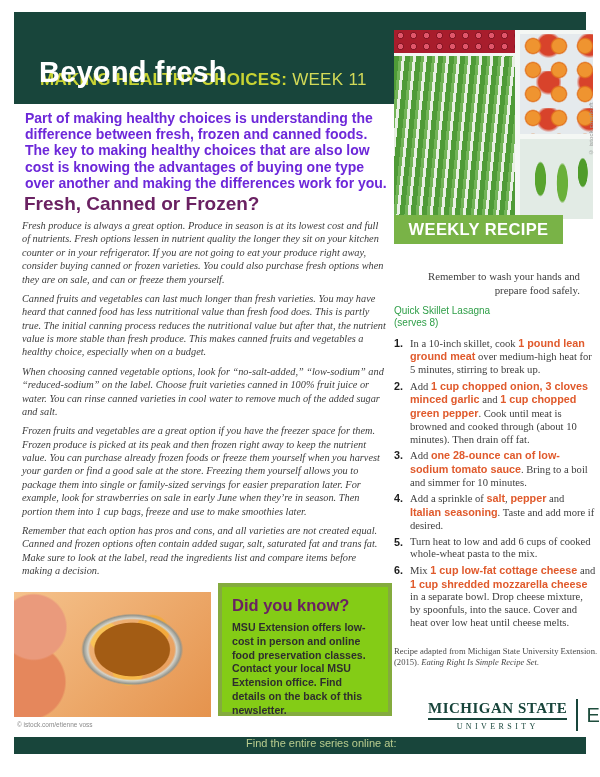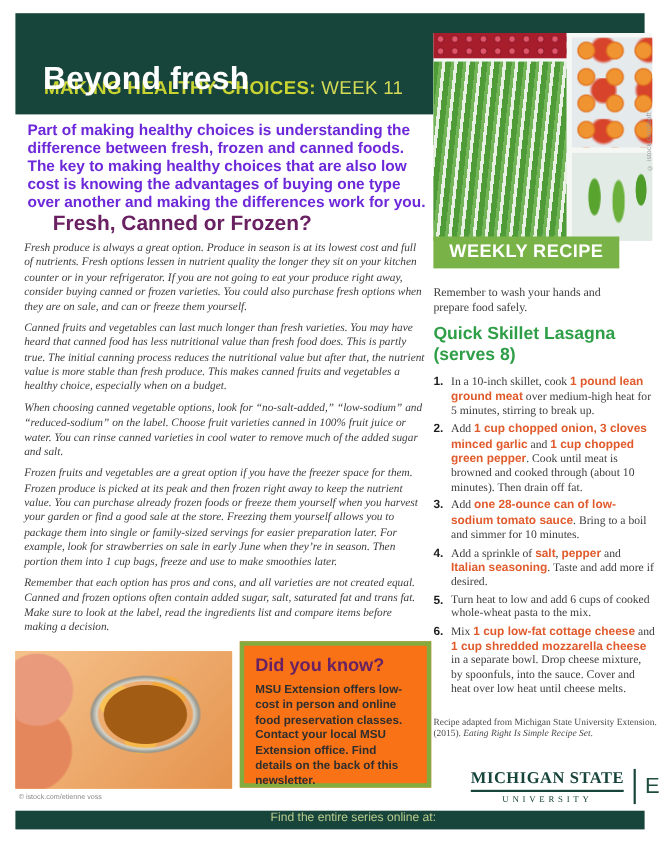--- a/index.html
+++ b/index.html
@@ -28,52 +28,52 @@
     background-image:
       radial-gradient(ellipse 9px 27px at 28% 50%,#58a42e 58%,rgba(0,0,0,0) 66%),
       radial-gradient(ellipse 9px 31px at 58% 55%,#6ab03a 58%,rgba(0,0,0,0) 66%),
       radial-gradient(ellipse 8px 23px at 86% 42%,#4f9c2a 58%,rgba(0,0,0,0) 66%);}
   .vp-credit{position:absolute;right:-1px;top:38%;writing-mode:vertical-rl;transform:rotate(180deg);
     font-size:6px;color:#9a9a9a;letter-spacing:.2px;}
 
   
   .intro{position:absolute;left:25px;top:110px;width:362px;color:#6d28d9;font-weight:bold;
     font-size:14px;line-height:1.16;}
-  .section-heading{position:absolute;left:24px;top:193px;font-size:19px;font-weight:bold;color:#6a2162;margin-left:24px;}
+  .section-heading{position:absolute;left:24px;top:193px;font-size:19px;font-weight:bold;color:#6a2162;}
   .article{position:absolute;left:22px;top:219px;width:366px;font-family:"Liberation Serif",serif;
     font-size:10.3px;line-height:1.3;color:#3d3d3d;font-style:italic;}
   .article p{margin:0 0 6px 0;}
 
   
   .peach-photo{position:absolute;left:14px;top:592px;width:197px;height:125px;
     background-color:#eeab66;
     background-image:
       radial-gradient(ellipse 74px 52px at 60% 46%,rgba(0,0,0,0) 57%,#d3d2c9 60%,#96968c 66%,rgba(0,0,0,0) 69%),
       radial-gradient(ellipse 62px 44px at 60% 46%,#a35c14 0 60%,rgba(0,0,0,0) 62%),
       radial-gradient(circle at 46% 36%,#f8c257 0 11%,rgba(0,0,0,0) 12%),
       radial-gradient(circle at 70% 32%,#f3a93c 0 10%,rgba(0,0,0,0) 11%),
       radial-gradient(circle at 58% 62%,#f6b94a 0 11%,rgba(0,0,0,0) 12%),
       radial-gradient(circle at 10% 28%,#ea9a7c 0 16%,rgba(0,0,0,0) 17%),
       radial-gradient(circle at 7% 72%,#e5875c 0 18%,rgba(0,0,0,0) 19%),
       linear-gradient(135deg,#f5c28c,#e5934d);}
   .peach-credit{position:absolute;left:17px;top:721px;font-size:6.5px;color:#8a8a8a;}
 
   
   .dyk-box{position:absolute;left:218px;top:583px;width:174px;height:133px;box-sizing:border-box;
-    border:4px solid #84ab3e;background:#f97316;padding:7px 10px;}
+    border:4px solid #84ab3e;background:#84cc16;padding:7px 10px;}
   .dyk-title{color:#6a2162;font-size:16.5px;font-weight:bold;margin:2px 0 6px 0;}
   .dyk-body{font-size:10.6px;font-weight:bold;color:#2e2e2e;line-height:1.3;}
 
   
   .recipe-col{position:absolute;left:394px;top:215px;width:202px;}
   .recipe-banner{width:169px;height:29px;background:#79b347;color:#fff;font-weight:bold;
     font-size:16.5px;letter-spacing:.4px;display:flex;align-items:center;justify-content:center;}
-  .wash-note{margin-top:15px;width:186px;font-family:"Liberation Serif",serif;font-size:10.8px;
-    line-height:1.3;color:#3d3d3d;}
-  .recipe-title{margin-top:8px;color:#2e9e47;font-weight:bold;font-size:16px;line-height:1.18;}
+  .wash-note{margin-top:25px;width:186px;font-family:"Liberation Serif",serif;font-size:10.8px;
+    line-height:1.3;color:#3d3d3d;text-align:right;}
+  .recipe-title{margin-top:8px;color:#2e9e47;font-weight:normal;font-size:10px;line-height:1.18;}
   .steps{list-style:none;margin:8px 0 0 0;padding:0;}
   .steps li{position:relative;padding-left:16px;margin-bottom:3px;font-family:"Liberation Serif",serif;
     font-size:10.6px;line-height:1.2;color:#3d3d3d;}
   .steps .num{position:absolute;left:0;top:0;font-family:"Liberation Sans",sans-serif;
     font-weight:bold;font-size:10.8px;color:#1c1c1c;}
   .hl{font-family:"Liberation Sans",sans-serif;font-weight:bold;color:#e05a2c;font-size:10.8px;}
   .recipe-credit{margin-top:17px;width:206px;font-family:Liberation Serif, serif;font-size:8.6px;
     color:#4a4a4a;line-height:1.25;}
   .recipe-credit .ital{font-style:italic;}
 

